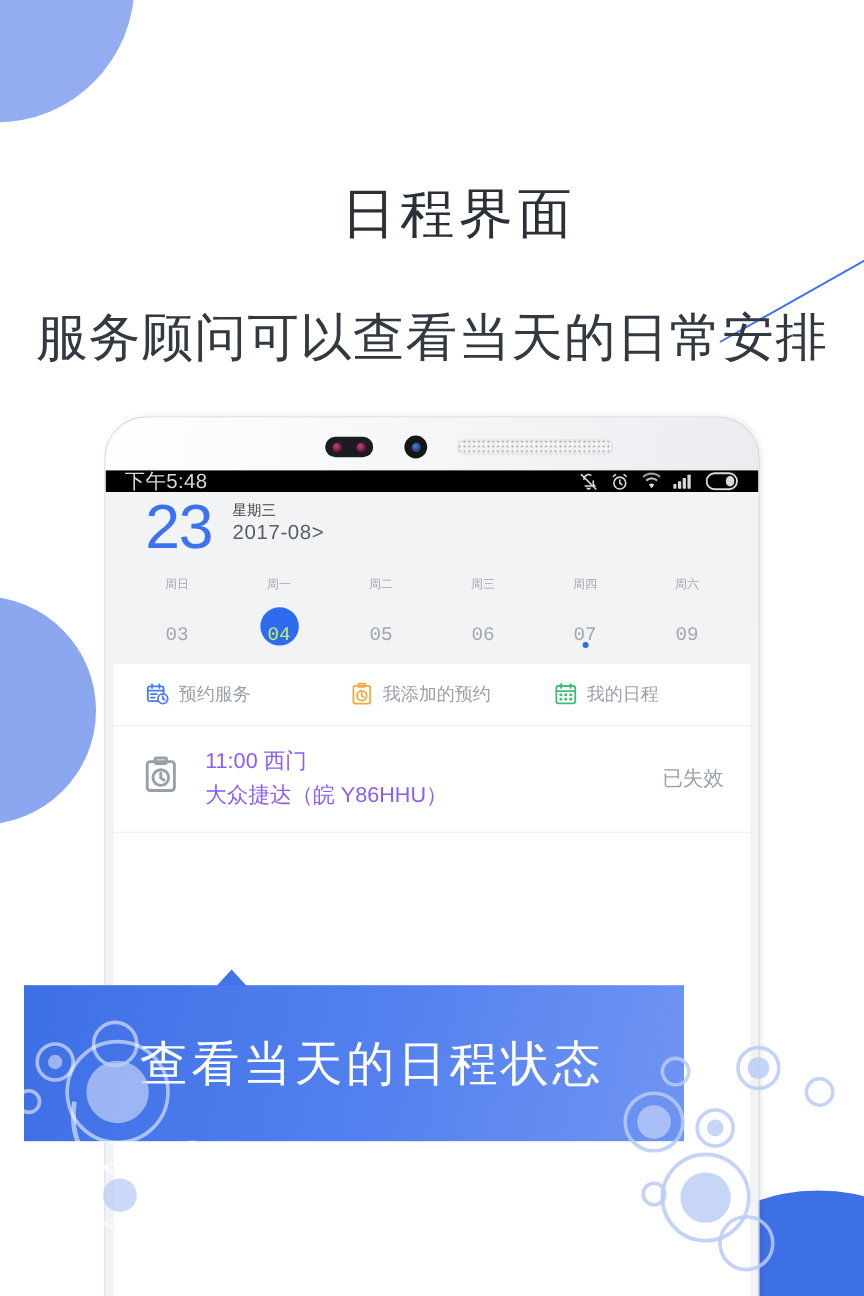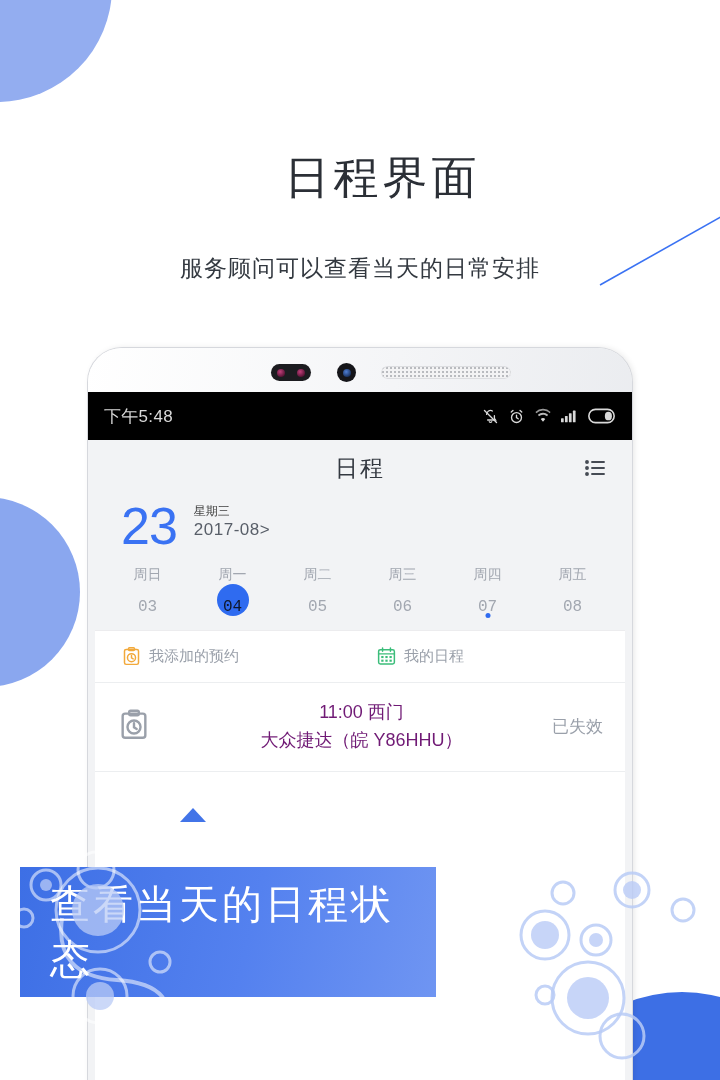--- a/index.html
+++ b/index.html
@@ -39,21 +39,21 @@
   #page-title {
     position:absolute; top:148px; left:0; width:720px;
     text-align:center;
     font-size:45px; color:#2b2f36; letter-spacing:4px;
     font-weight:400;
     padding-left:45px;
   }
   #page-subtitle {
     position:absolute; top:253px; left:0; width:720px;
     text-align:center;
-    font-size:23px; color:#333940; letter-spacing:1px;
+    font-size:43px; color:#333940; letter-spacing:1px;
     font-weight:400;
   }
 
   
   #phone {
     position:absolute;
     left:88px; top:348px;
     width:544px; height:760px;
     background:linear-gradient(100deg,#ffffff 0%,#f4f5f7 46%,#e6e8ec 100%);
     border-radius:34px 34px 0 0;
@@ -87,21 +87,21 @@
     position:absolute; left:293px; top:18px;
     width:130px; height:13px; border-radius:7px;
     background:
       radial-gradient(circle, #b9bbbf 0.9px, transparent 1.1px) 0 0 / 4px 4px,
       #f3f3f4;
     box-shadow:inset 0 0 0 1px #dcdde0;
   }
 
   
   #status-bar {
-    height:48px; background:#000;
+    height:18px; background:#000;
     display:flex; align-items:center;
     padding:0 14px 0 16px;
     color:#d9d9d9;
   }
   #status-time { font-size:17px; letter-spacing:.3px; }
   #status-icons {
     margin-left:auto; display:flex; align-items:center; gap:9px;
   }
   #status-icons svg { display:block; }
 
@@ -130,32 +130,32 @@
     font-size:52px; color:#3a72f3; line-height:1;
     font-weight:400; letter-spacing:-1px;
   }
   #date-meta { margin-left:17px; padding-top:3px; }
   #date-weekday { font-size:12px; color:#404040; line-height:1.35; }
   #date-month { font-size:17px; color:#585e68; line-height:1.35; letter-spacing:.5px; }
 
   
   #week-strip { display:flex; padding:4px 10px 0; }
   .week-col { flex:1; text-align:center; cursor:pointer; }
-  .week-name { font-size:14px; color:#a2a7b0; }
+  .week-name { font-size:10px; color:#a2a7b0; margin-bottom:12px; }
   .week-num-wrap {
     height:32px; display:flex; align-items:flex-end; justify-content:center;
     position:relative;
     font-family:Liberation Mono, monospace;
   }
   .week-num { font-size:16px; color:#a2a7b0; }
   .week-col.selected .week-num-wrap {
     width:32px; height:32px; border-radius:50%;
     background:#2f6bf0; margin:0 auto;
   }
-  .week-col.selected .week-num { color:#0f172a; }
+  .week-col.selected .week-num { color:#bef264; }
   .dot {
     position:absolute; bottom:-2px; left:50%; transform:translateX(-50%);
     width:5px; height:5px; border-radius:50%; background:#2f6bf0;
   }
 
   
   #content-card {
     margin-top:14px; background:#fff;
     border-top:1px solid #ececee;
     height:100%;
@@ -178,29 +178,28 @@
     min-height:84px;
   }
   .appt-icon { width:46px; flex:0 0 46px; }
   .appt-body { flex:1; padding-left:8px; }
   .appt-line1 { font-size:18px; color:#3b4049; line-height:1.55; }
   .appt-line2 { font-size:18px; color:#3b4049; line-height:1.55; }
   .appt-status { font-size:17px; white-space:nowrap; padding-right:4px; }
   .status-pending { color:#f4604e; }
   .status-expired { color:#9aa0aa; }
   .appt-row.dimmed .appt-line1,
-  .appt-row.dimmed .appt-line2 { color:#701a75;text-align:center; }
+  .appt-row.dimmed .appt-line2 { color:#8b5cf6; }
 
   
   #banner {
     position:absolute; left:20px; top:821px;
-    width:416px; height:130px;
+    width:550px; height:130px;
     background:linear-gradient(103deg,#3d6fe5 0%,#5481ef 55%,#6f95f2 100%);
     overflow:hidden;
-    margin-top:46px;
   }
   #banner-text {
     position:absolute; left:0; top:0; width:100%; height:100%;
     display:flex; align-items:center; justify-content:center;
     color:#fff; font-size:40px; letter-spacing:3px;
     padding-left:30px;
   }
   #banner-pointer {
     position:absolute; left:180px; top:808px;
     width:0; height:0;
@@ -264,31 +263,20 @@
       </svg>
       <svg width="30" height="16" viewBox="0 0 32 16">
         <rect x="0.9" y="0.9" width="27" height="14.2" rx="7.1" fill="none" stroke="#d9d9d9" stroke-width="1.7"></rect>
         <rect x="18" y="3.4" width="7.5" height="9.2" rx="4.2" fill="#d9d9d9"></rect>
       </svg>
     </span>
   </div>
 
   <div id="screen">
 
-    <div id="app-header">
-      <div id="app-title">日程</div>
-      <svg id="list-menu-icon" width="24" height="24" viewBox="0 0 24 24" fill="none" stroke="#464b54" stroke-width="1.9" stroke-linecap="round">
-        <line x1="9" y1="6" x2="21" y2="6"></line>
-        <line x1="9" y1="12" x2="21" y2="12"></line>
-        <line x1="9" y1="18" x2="21" y2="18"></line>
-        <circle cx="4" cy="6" r="1"></circle>
-        <circle cx="4" cy="12" r="1"></circle>
-        <circle cx="4" cy="18" r="1"></circle>
-      </svg>
-    </div>
 
     <div id="date-row">
       <div id="date-day">23</div>
       <div id="date-meta">
         <div id="date-weekday">星期三</div>
         <div id="date-month">2017-08&gt;</div>
       </div>
     </div>
 
     <div id="week-strip">
@@ -317,29 +305,42 @@
           </div>
         </div>
         <div class="week-col">
           <div class="week-name">周四</div>
           <div class="week-num-wrap">
             <span class="week-num">07</span>
             <span class="dot"></span>
           </div>
         </div>
         <div class="week-col">
-          <div class="week-name">周五</div>
-          <div class="week-num-wrap">
-            <span class="week-num">08</span>
+          <div class="week-name">周六</div>
+          <div class="week-num-wrap">
+            <span class="week-num">09</span>
           </div>
         </div>
       </div>
 
     <div id="content-card">
       <div id="tabs-row">
+          <div class="tab-item">
+            <svg width="21" height="21" viewBox="0 0 24 24" fill="none" stroke="#4a7bf0" stroke-width="1.7" stroke-linecap="round">
+              <rect x="2.5" y="4.5" width="15" height="14" rx="2"></rect>
+              <line x1="2.5" y1="8.5" x2="17.5" y2="8.5"></line>
+              <line x1="6.5" y1="2.6" x2="6.5" y2="6"></line>
+              <line x1="13.5" y1="2.6" x2="13.5" y2="6"></line>
+              <line x1="5.5" y1="12" x2="11" y2="12"></line>
+              <line x1="5.5" y1="15.3" x2="9" y2="15.3"></line>
+              <circle cx="16.8" cy="16.3" r="4.6" fill="#fff"></circle>
+              <path d="M16.8 13.9v2.5l1.7 1"></path>
+            </svg>
+            <span class="tab-label">预约服务</span>
+          </div>
           <div class="tab-item">
             <svg width="21" height="21" viewBox="0 0 24 24" fill="none" stroke="#f2a93b" stroke-width="1.7" stroke-linecap="round">
               <rect x="4" y="4" width="16" height="17" rx="1.8"></rect>
               <rect x="8.6" y="1.9" width="6.8" height="3.2" rx="1"></rect>
               <circle cx="12" cy="13.4" r="4.6"></circle>
               <path d="M12 10.8v2.8l1.9 1.2"></path>
             </svg>
             <span class="tab-label">我添加的预约</span>
           </div>
           <div class="tab-item">

